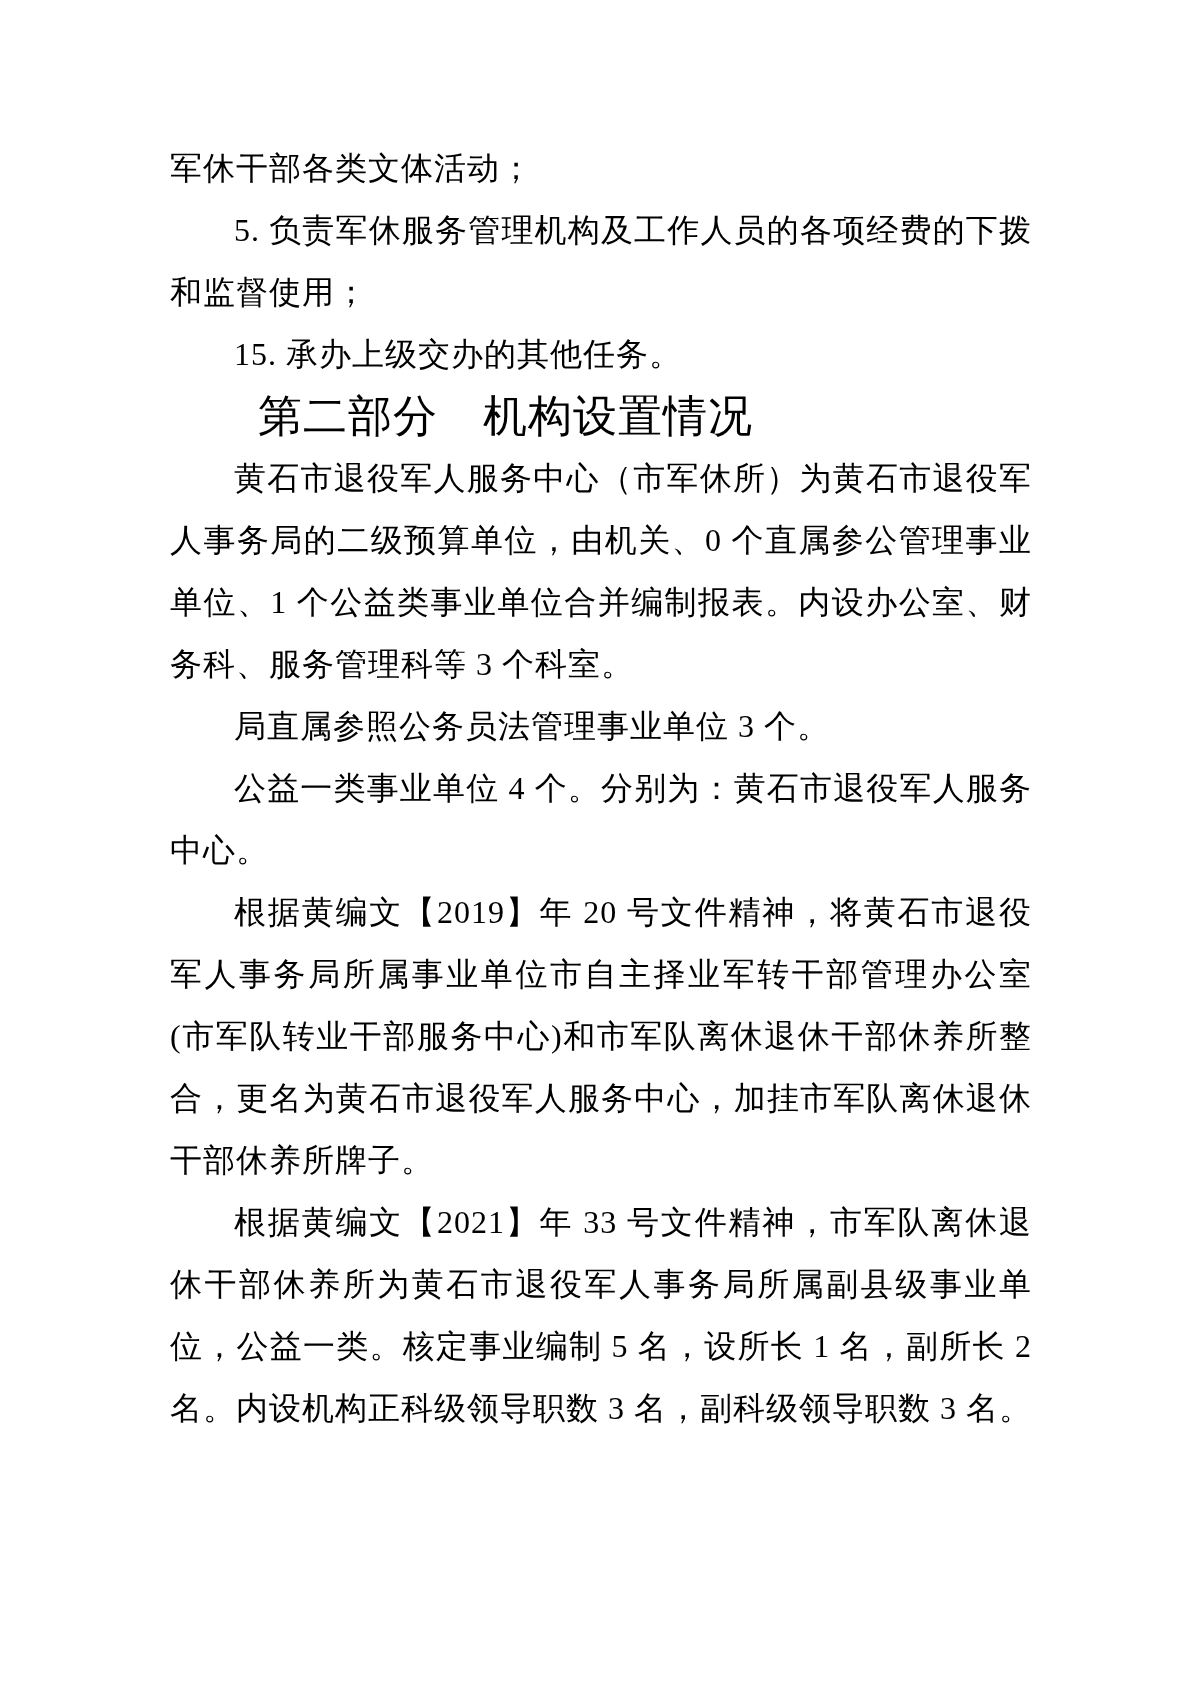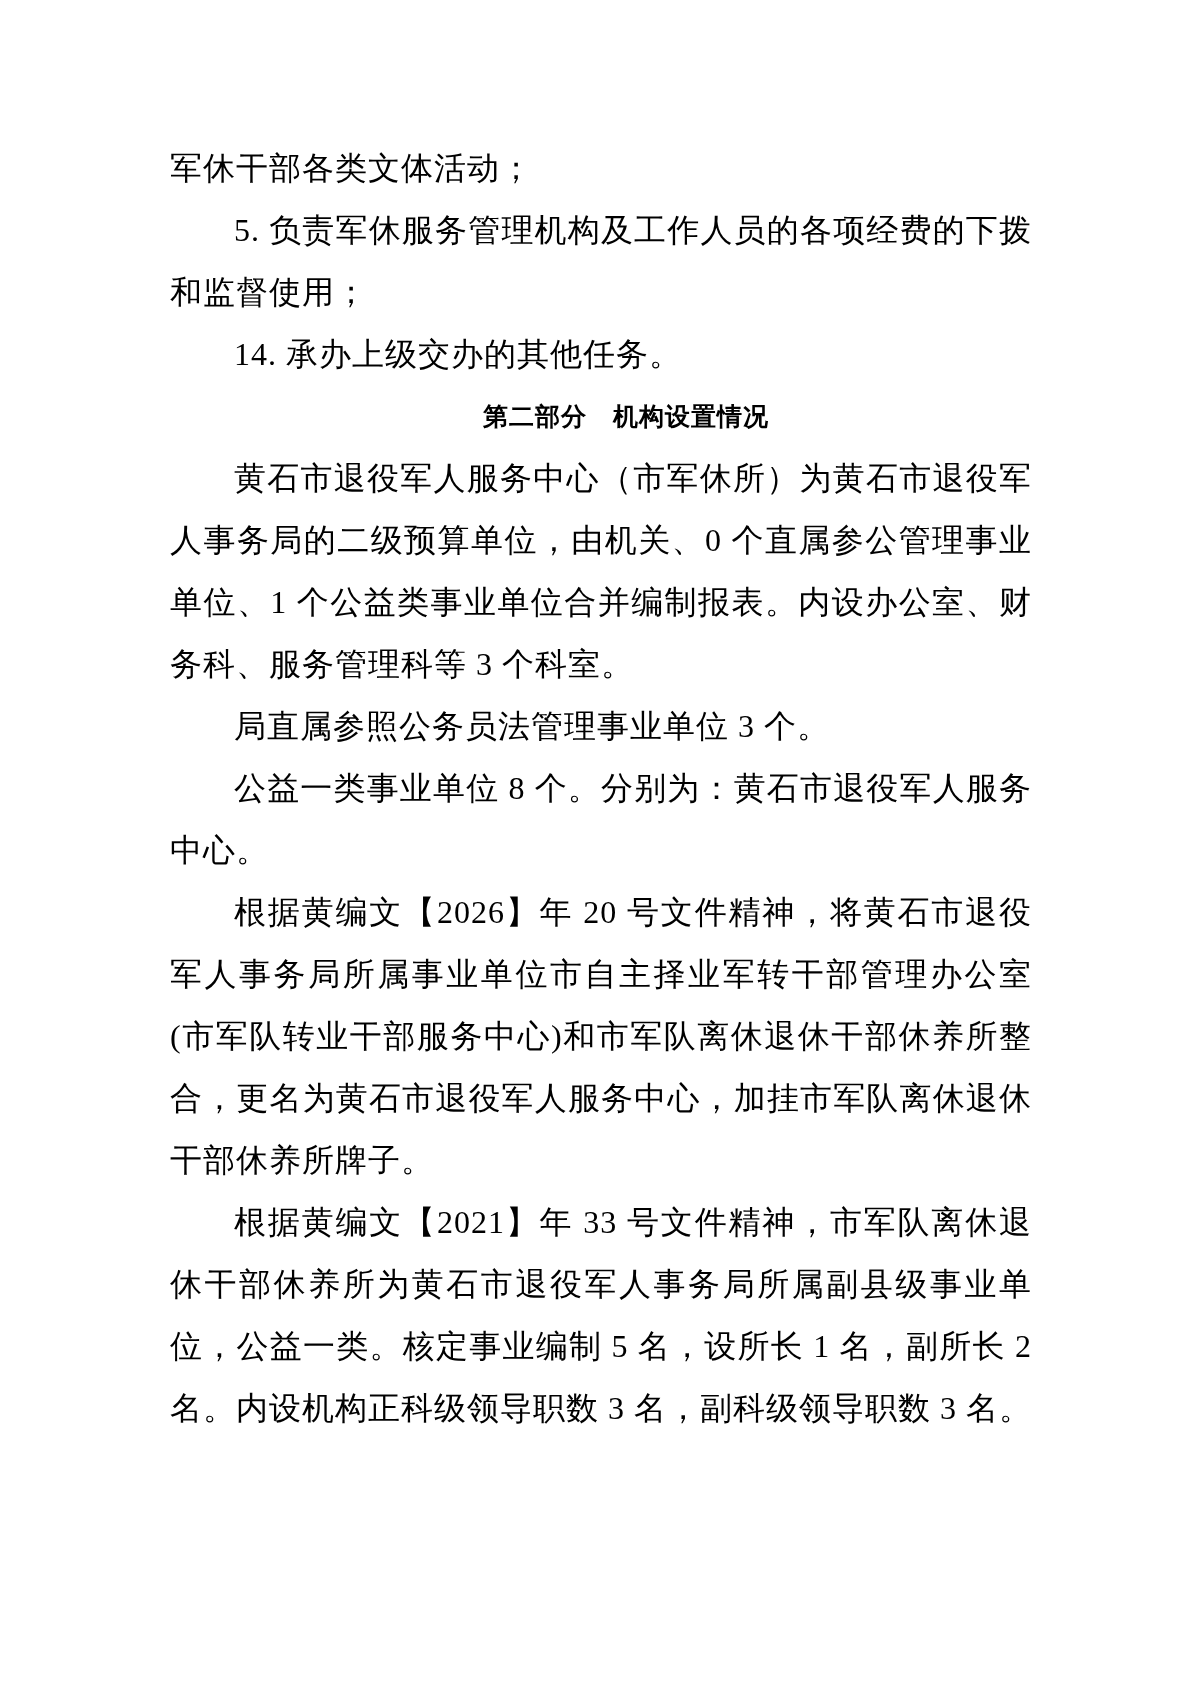--- a/index.html
+++ b/index.html
@@ -32,46 +32,46 @@
     margin: 0;
   }
   .continuation {
     text-indent: 0;
   }
   .para {
     text-indent: 2em;
   }
   .heading {
     font-family: "Liberation Sans", "DejaVu Sans", sans-serif;
-    font-weight: bold;
-    font-size: 25px;
+    font-weight: normal;
+    font-size: 44px;
     text-indent: 2em;
-    text-align: center;
+    text-align: left;
   }
   .pageno {
     position: absolute;
     top: 1570px;
     left: 0;
     width: 100%;
     text-align: center;
     font-size: 22px;
     line-height: 30px;
     font-family: "Liberation Serif", "DejaVu Serif", serif;
   }
 </style>
 </head>
 <body>
 
 <div class="page">
   <div class="content">
     <p class="block continuation">军休干部各类文体活动；</p>
     <p class="block para">5. 负责军休服务管理机构及工作人员的各项经费的下拨和监督使用；</p>
-    <p class="block para">14. 承办上级交办的其他任务。</p>
+    <p class="block para">15. 承办上级交办的其他任务。</p>
     <p class="block heading">第二部分　机构设置情况</p>
     <p class="block para">黄石市退役军人服务中心（市军休所）为黄石市退役军人事务局的二级预算单位，由机关、0 个直属参公管理事业单位、1 个公益类事业单位合并编制报表。内设办公室、财务科、服务管理科等 3 个科室。</p>
     <p class="block para">局直属参照公务员法管理事业单位 3 个。</p>
-    <p class="block para">公益一类事业单位 8 个。分别为：黄石市退役军人服务中心。</p>
-    <p class="block para">根据黄编文【2026】年 20 号文件精神，将黄石市退役军人事务局所属事业单位市自主择业军转干部管理办公室(市军队转业干部服务中心)和市军队离休退休干部休养所整合，更名为黄石市退役军人服务中心，加挂市军队离休退休干部休养所牌子。</p>
+    <p class="block para">公益一类事业单位 4 个。分别为：黄石市退役军人服务中心。</p>
+    <p class="block para">根据黄编文【2019】年 20 号文件精神，将黄石市退役军人事务局所属事业单位市自主择业军转干部管理办公室(市军队转业干部服务中心)和市军队离休退休干部休养所整合，更名为黄石市退役军人服务中心，加挂市军队离休退休干部休养所牌子。</p>
     <p class="block para">根据黄编文【2021】年 33 号文件精神，市军队离休退休干部休养所为黄石市退役军人事务局所属副县级事业单位，公益一类。核定事业编制 5 名，设所长 1 名，副所长 2 名。内设机构正科级领导职数 3 名，副科级领导职数 3 名。</p>
   </div>
 
   <div class="pageno">4</div>
 </div>
 
 </body></html>

